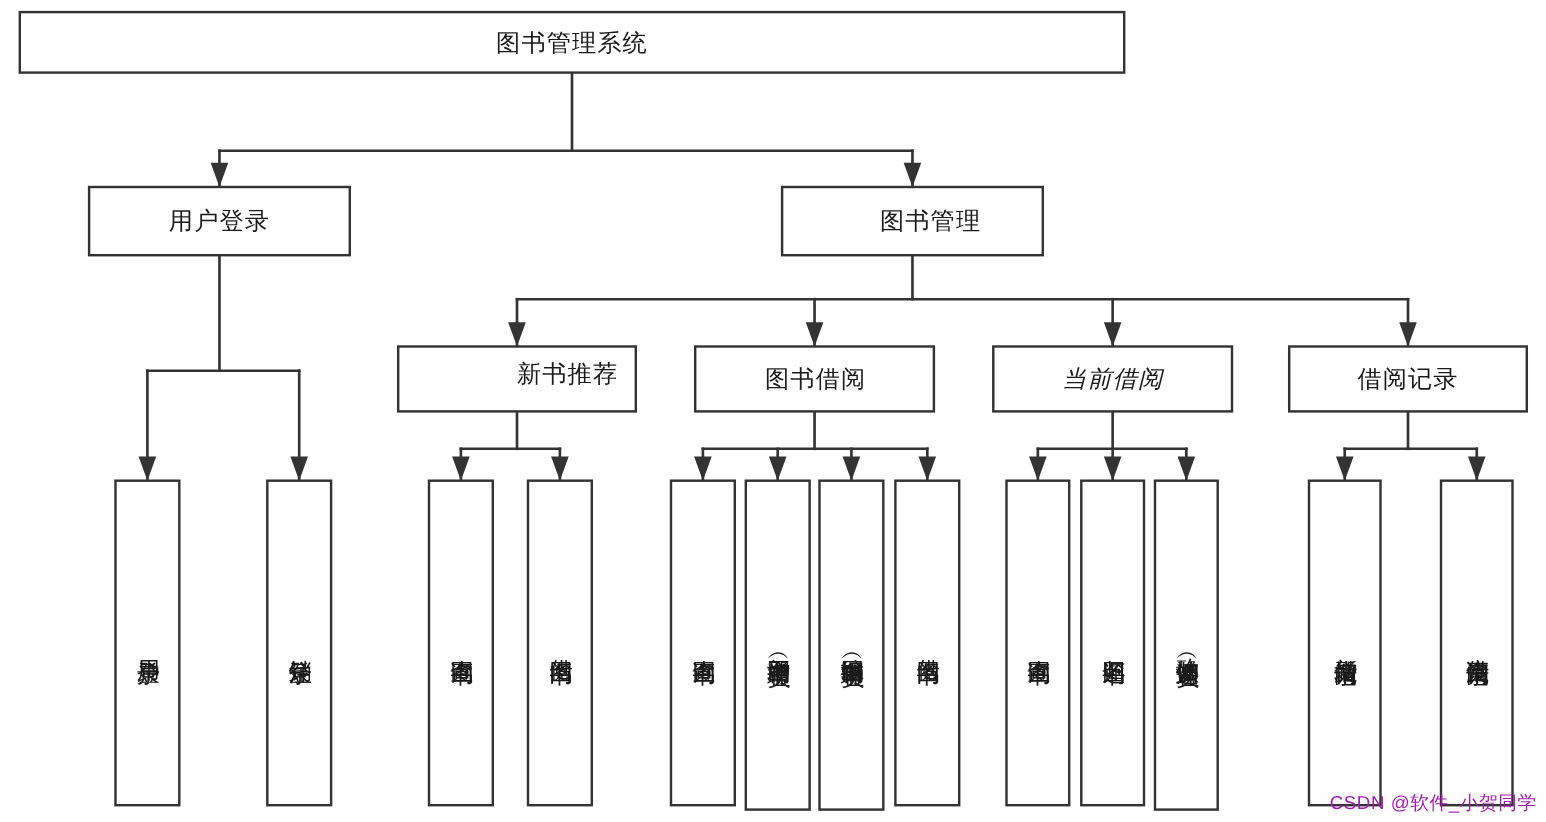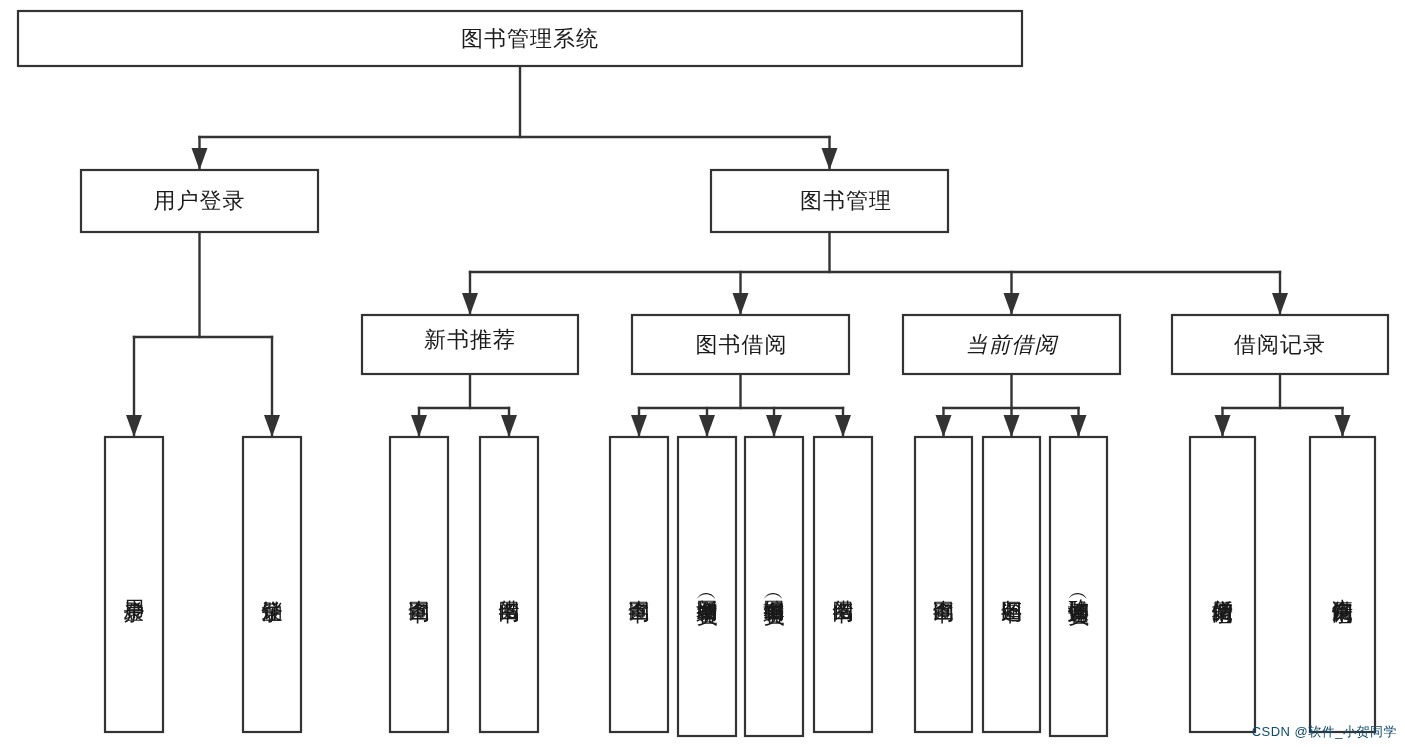--- a/index.html
+++ b/index.html
@@ -67,22 +67,22 @@
     font-size: 22px;
     color: #1a1a1a;
     letter-spacing: 1px;
     white-space: nowrap;
   }
   .watermark {
     position: absolute;
     right: 8px;
     bottom: 6px;
     font-family: "Liberation Sans", "DejaVu Sans", sans-serif;
-    font-size: 13px;
-    color: #0c4a6e;
+    font-size: 17px;
+    color: #a21caf;
     letter-spacing: 0.5px;
     white-space: nowrap;
   }
 </style>
 </head>
 <body>
 
 <div id="canvas">
 
   <svg class="diagram" viewBox="0 0 1405 747">
@@ -158,30 +158,30 @@
         <rect x="814" y="437" width="58" height="295" class="node-box"></rect>
         <rect x="915" y="437" width="57" height="295" class="node-box"></rect>
         <rect x="983" y="437" width="57" height="295" class="node-box"></rect>
         <rect x="1050" y="437" width="57" height="299" class="node-box"></rect>
         <rect x="1190" y="437" width="65" height="295" class="node-box"></rect>
         <rect x="1310" y="437" width="65" height="295" class="node-box"></rect>
       </g>
   </svg>
 
   <div id="labels-layer">
-      <div class="horiz-text-wrap" style="left: 28px; top: 11px; width: 1004px; height: 55px; border-radius: 26px;">
+      <div class="horiz-text-wrap" style="left: 18px; top: 11px; width: 1004px; height: 55px; border-radius: 26px;">
         <span class="horiz-text">图书管理系统</span>
       </div>
       <div class="horiz-text-wrap" style="left: 81px; top: 170px; width: 237px; height: 62px;">
         <span class="horiz-text">用户登录</span>
       </div>
       <div class="horiz-text-wrap" style="left: 711px; top: 170px; width: 270px; height: 62px;">
         <span class="horiz-text">图书管理</span>
       </div>
-      <div class="horiz-text-wrap" style="left: 362px; top: 315px; width: 216px; height: 49px;">
+      <div class="horiz-text-wrap" style="left: 362px; top: 315px; width: 216px; height: 49px; padding-left: 46px;">
         <span class="horiz-text">新书推荐</span>
       </div>
       <div class="horiz-text-wrap" style="left: 632px; top: 315px; width: 219px; height: 59px;">
         <span class="horiz-text">图书借阅</span>
       </div>
       <div class="horiz-text-wrap" style="left: 903px; top: 315px; width: 217px; height: 59px; font-style: italic;">
         <span class="horiz-text">当前借阅</span>
       </div>
       <div class="horiz-text-wrap" style="left: 1172px; top: 315px; width: 216px; height: 59px;">
         <span class="horiz-text">借阅记录</span>

